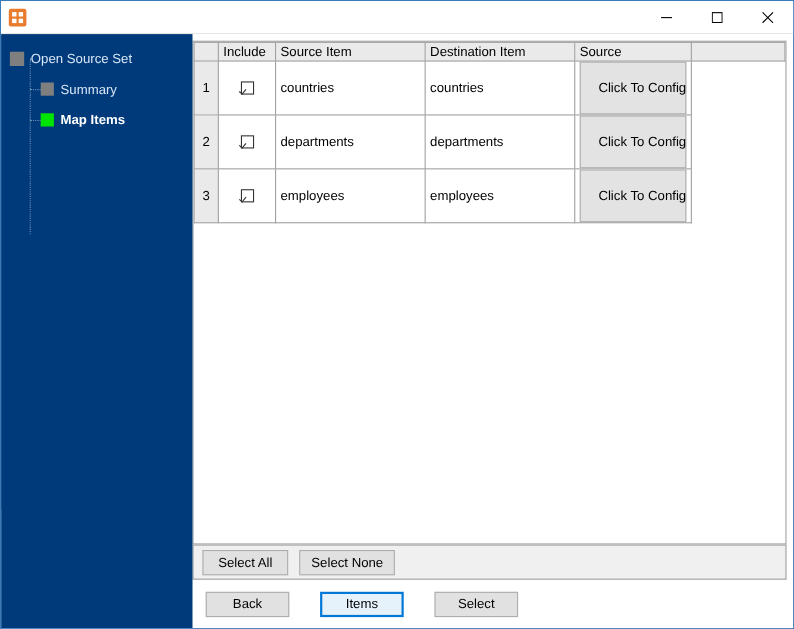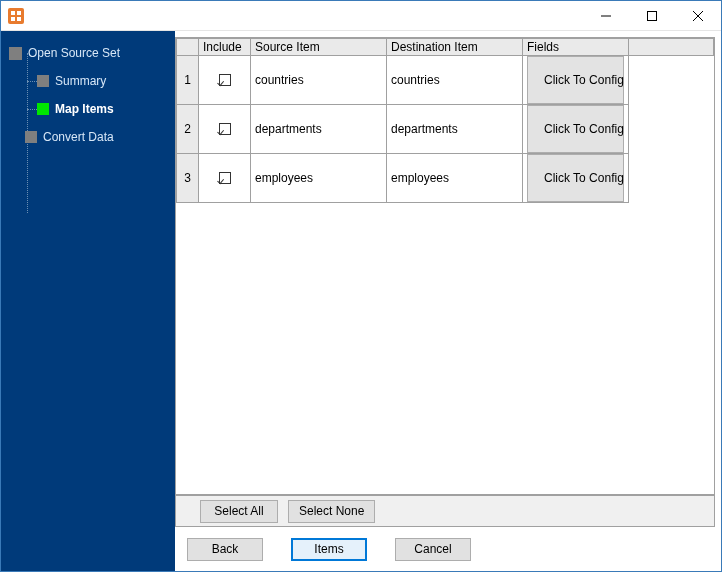--- a/index.html
+++ b/index.html
@@ -172,21 +172,21 @@
     padding: 16px;
     cursor: default;
   }
   td.fld { padding: 0; }
 
   .selrow {
     height: 32px;
     display: flex;
     align-items: center;
     gap: 10px;
-    padding: 0 24px;
+    padding: 0 8px;
     margin-right: 6px;
     background: #f0f0f0;
     border: 1px solid #a0a0a0;
     border-top: 1px solid #a0a0a0;
   }
   .btn {
     min-width: 78px;
     height: 23px;
     background: #e1e1e1;
     border: 1px solid #adadad;
@@ -246,46 +246,41 @@
       </div>
       <div class="nav-item sub">
         <span class="hconn"></span>
         <span class="sq"></span>
         <span class="lbl">Summary</span>
       </div>
       <div class="nav-item sub active">
         <span class="hconn"></span>
         <span class="sq"></span>
         <span class="lbl">Map Items</span>
-      </div>
-      <div class="nav-item sub2">
-
-        <span class="sq"></span>
-        <span class="lbl">Convert Data</span>
       </div>
     </div>
 
     <div class="main">
       <div class="grid-wrap">
         <table class="grid">
           <colgroup>
             <col class="c-row">
               <col class="c-inc">
               <col class="c-src">
               <col class="c-dst">
               <col class="c-fld">
               <col class="c-rest">
           </colgroup>
           <thead>
             <tr>
               <th class="corner"></th>
               <th>Include</th>
               <th>Source Item</th>
               <th>Destination Item</th>
-              <th>Fields</th>
+              <th>Source</th>
               <th></th>
             </tr>
           </thead>
           <tbody>
             <tr>
               <td class="rowhdr">1</td>
               <td class="inc">
                   <span class="chk checked"></span>
                 </td>
               <td>countries</td>
@@ -324,18 +319,18 @@
       </div>
 
       <div class="selrow">
         <button class="btn">Select All</button>
         <button class="btn">Select None</button>
       </div>
 
       <div class="navrow">
         <button class="btn">Back</button>
         <button class="btn primary">Items</button>
-        <button class="btn">Cancel</button>
+        <button class="btn">Select</button>
       </div>
     </div>
 
   </div>
 </div>
 
 </body></html>

